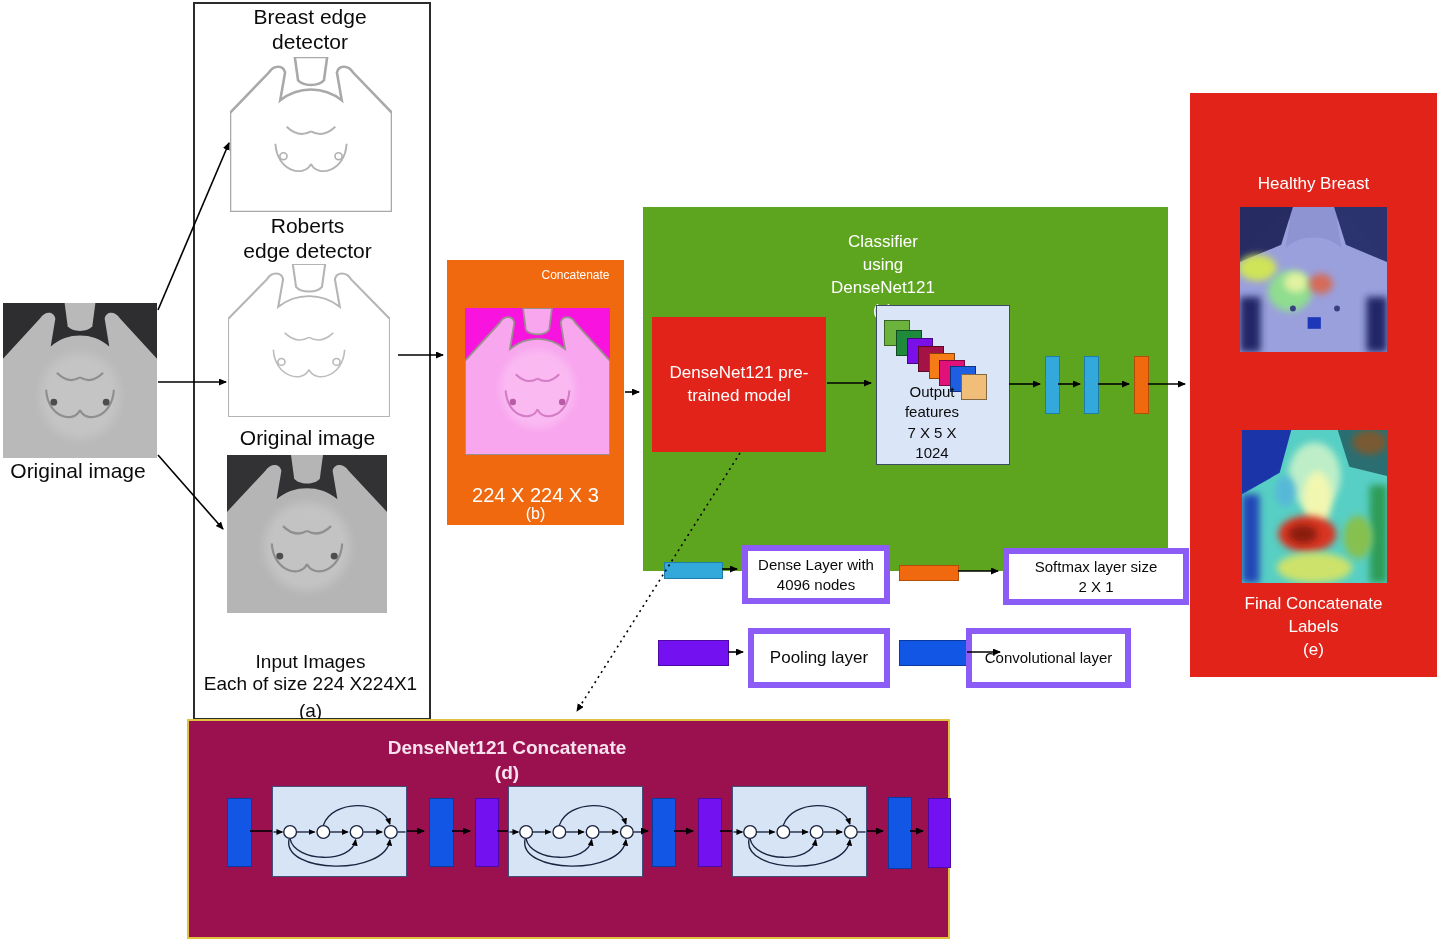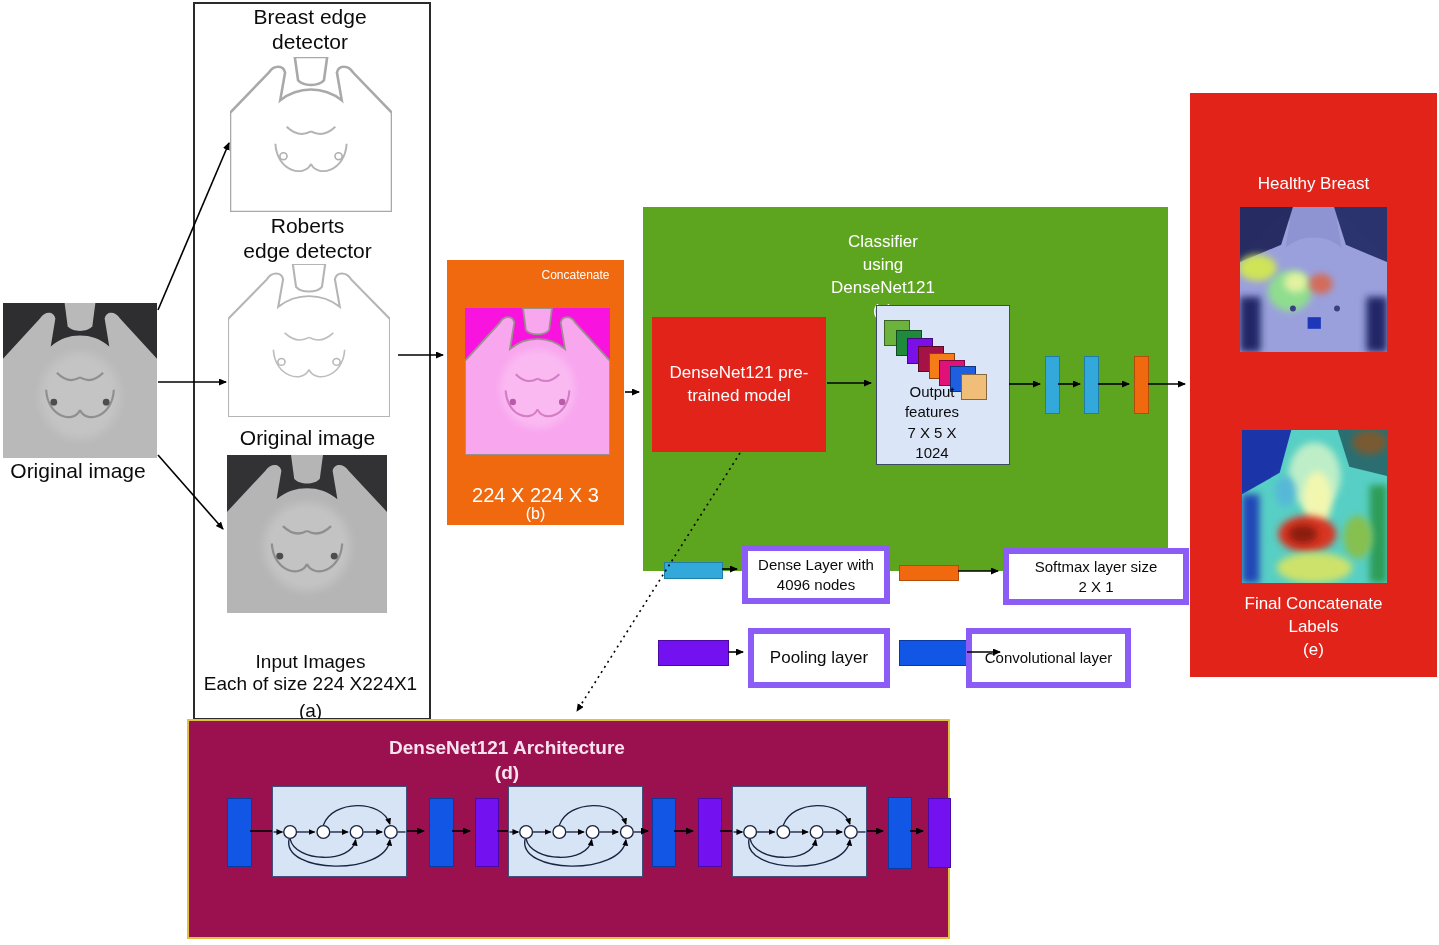--- a/index.html
+++ b/index.html
@@ -232,21 +232,21 @@
     <rect x="88" y="36" width="12" height="64" fill="#2d9c58" filter="url(#soft)"></rect>
     <ellipse cx="80" cy="70" rx="10" ry="14" fill="#86c050" filter="url(#soft)"></ellipse>
     <ellipse cx="45" cy="68" rx="20" ry="12" fill="#d83420" filter="url(#soft)"></ellipse>
     <ellipse cx="42" cy="68" rx="10" ry="6" fill="#8b1a10" filter="url(#soft)"></ellipse>
     <ellipse cx="50" cy="90" rx="26" ry="10" fill="#cde26a" filter="url(#soft)"></ellipse>
     <ellipse cx="30" cy="40" rx="7" ry="10" fill="#57b8d8" filter="url(#soft)"></ellipse>
   </svg>
 
   <div class="abs" id="arch-box"></div>
   <div class="abs ctr" id="arch-title">
-    <div>DenseNet121 Architecture</div>
+    <div>DenseNet121 Concatenate</div>
     <div>(d)</div>
   </div>
 
   <div class="vbar blue-bar" style="left:227px;top:798px;width:23px;height:67px"></div>
   <div class="dense-block" style="left:272px;top:786px;width:135px;height:91px">
     <svg width="133" height="89" viewBox="0 0 135 91">
         <use href="#g-denseblock"></use>
       </svg>
   </div>
   <div class="vbar blue-bar" style="left:429px;top:798px;width:23px;height:67px"></div>

